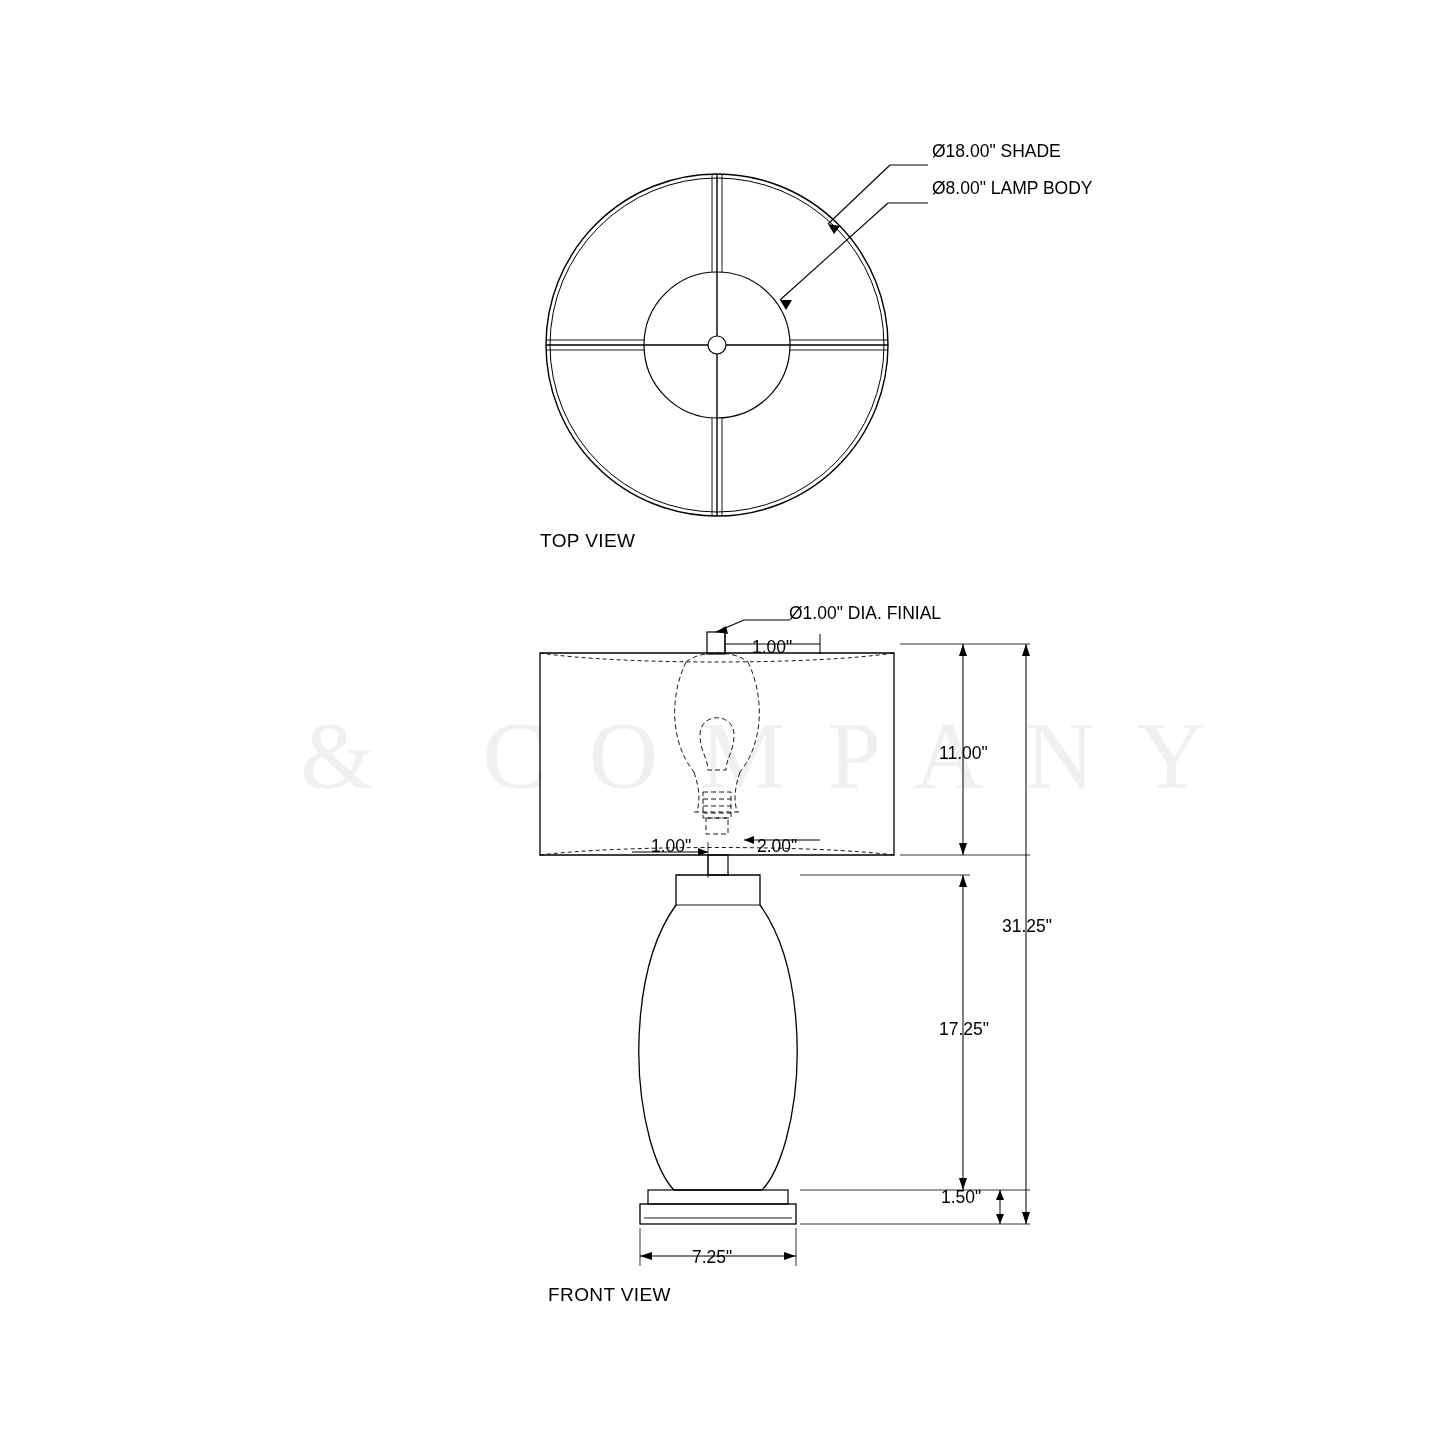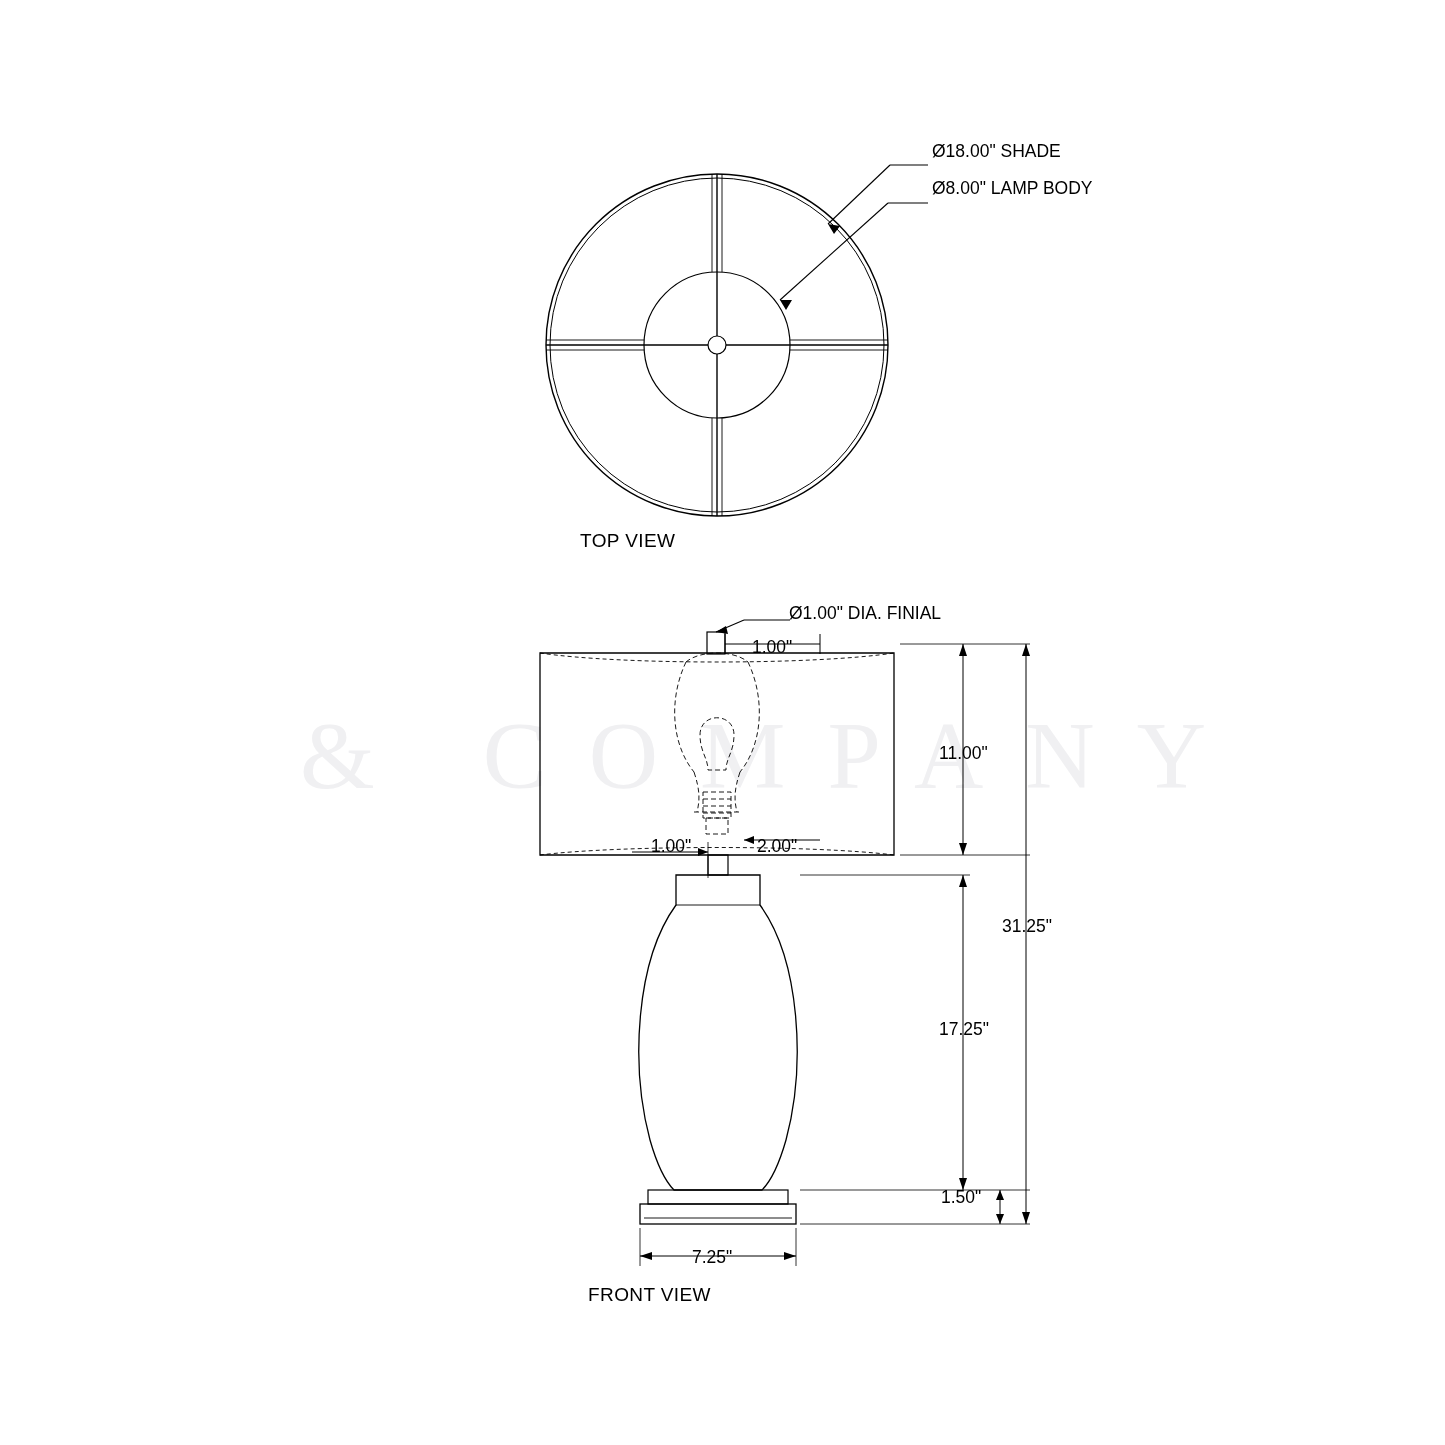--- a/index.html
+++ b/index.html
@@ -49,21 +49,20 @@
     white-space: nowrap;
     font-family: "Liberation Sans", sans-serif;
   }
   .view-label {
     position: absolute;
     font-size: 19px;
     color: #000000;
     white-space: nowrap;
     letter-spacing: 0.4px;
     font-family: "Liberation Sans", sans-serif;
-    margin-left: 40px;
   }
 </style>
 </head>
 <body>
 
 <div id="page">
 
   <div class="wm wm-2">&amp; COMPANY</div>
 
   <svg class="drawing" viewBox="0 0 1445 1445">

